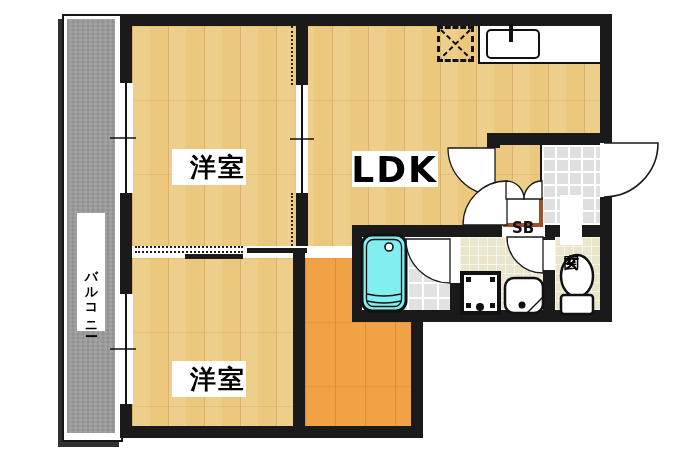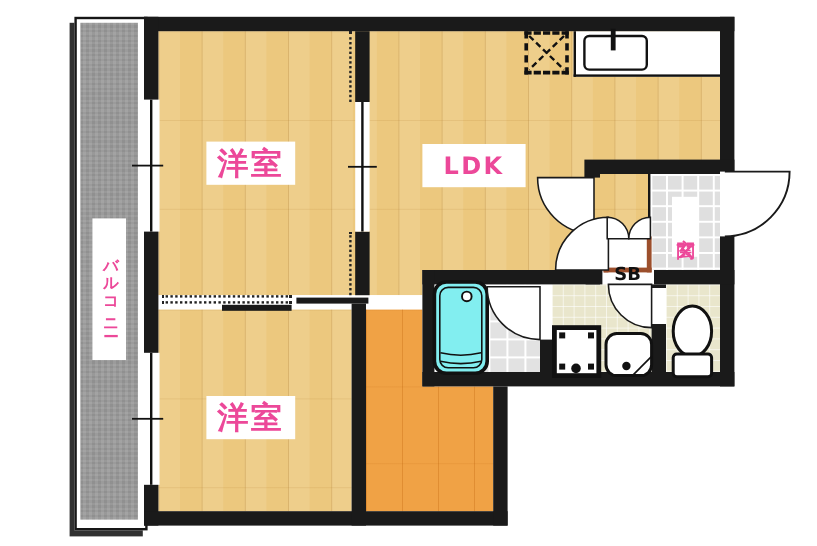--- a/index.html
+++ b/index.html
@@ -24,21 +24,21 @@
           repeating-linear-gradient(90deg, rgba(0,0,0,0.07) 0 2px, transparent 2px 5px);}
   .tile-entry{background-color:#dfdfdf;
         background-image:linear-gradient(#fff 2px, transparent 2px),linear-gradient(90deg,#fff 2px, transparent 2px);
         background-size:13px 13px;}
   .tile-bath{background-color:#e2e2e2;
         background-image:linear-gradient(#fff 2px, transparent 2px),linear-gradient(90deg,#fff 2px, transparent 2px);
         background-size:15px 15px;}
   .floor-wash{background-color:#e9e6cc;
         background-image:linear-gradient(rgba(255,255,255,0.6) 1px, transparent 1px),linear-gradient(90deg,rgba(255,255,255,0.6) 1px, transparent 1px);
         background-size:9px 9px;}
-  .label{position:absolute;background:#ffffff;color:#ec4899;display:flex;align-items:center;justify-content:center;font-weight:bold;}
+  .label{position:absolute;background:#ffffff;color:#000000;display:flex;align-items:center;justify-content:flex-end;font-weight:bold;margin-top:31px;}
   .label.jp{letter-spacing:2px;}
   .vtext{writing-mode:vertical-rl;text-orientation:mixed;letter-spacing:2px;}
   .dotted-v{position:absolute;width:0;border-left:2px dotted #222;}
   .dotted-h{position:absolute;height:0;border-top:2px dotted #222;}
   .white{background:#fff;}
   svg{position:absolute;left:0;top:0;}
 </style>
 </head>
 <body>
 
@@ -139,21 +139,21 @@
     <path d="M543,237 L507,237 A36,36 0 0 0 543,273 Z" fill="#fff" stroke="#1a1a1a" stroke-width="1.3"></path>
     <path d="M450,239 L406,239 A44,44 0 0 0 450,283 Z" fill="#fff" stroke="#1a1a1a" stroke-width="1.3"></path>
     <path d="M506,199 L506,181 A18,18 0 0 1 524,199 Z" fill="#fff" stroke="#1a1a1a" stroke-width="1.3"></path>
     <path d="M542,199 L542,181 A18,18 0 0 0 524,199 Z" fill="#fff" stroke="#1a1a1a" stroke-width="1.3"></path>
     <path d="M604,143 L658,143 A54,54 0 0 1 604,197" fill="#fff" stroke="#1a1a1a" stroke-width="1.6"></path>
   </svg>
 
   <div class="label jp" style="left:172px;top:118px;width:74px;height:36px;font-size:26px;">
     <span>洋室</span>
   </div>
-  <div class="label" style="left:352px;top:120px;width:86px;height:36px;font-size:20px;letter-spacing:2px;">
+  <div class="label" style="left:352px;top:120px;width:86px;height:36px;font-size:36px;letter-spacing:2px;">
     <span>LDK</span>
   </div>
   <div class="label jp" style="left:172px;top:330px;width:74px;height:36px;font-size:26px;">
     <span>洋室</span>
   </div>
   <div class="label vtext" style="left:560px;top:164px;width:22px;height:50px;font-size:15px;">
     <span>玄関</span>
   </div>
   <div class="label vtext" style="left:77px;top:182px;width:28px;height:118px;font-size:13px;">
     <span>バルコニー</span>

